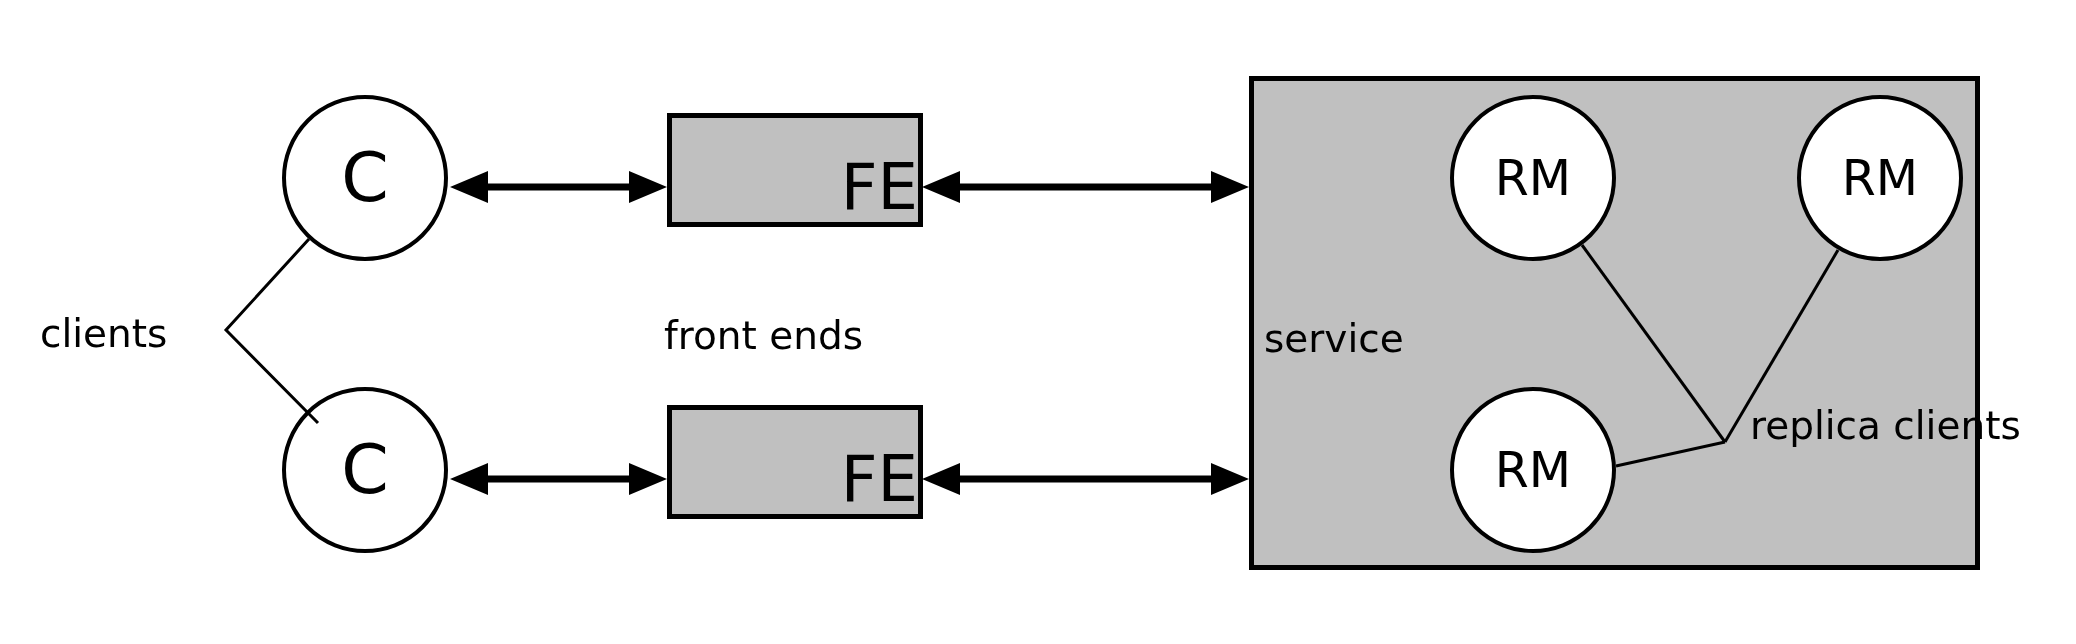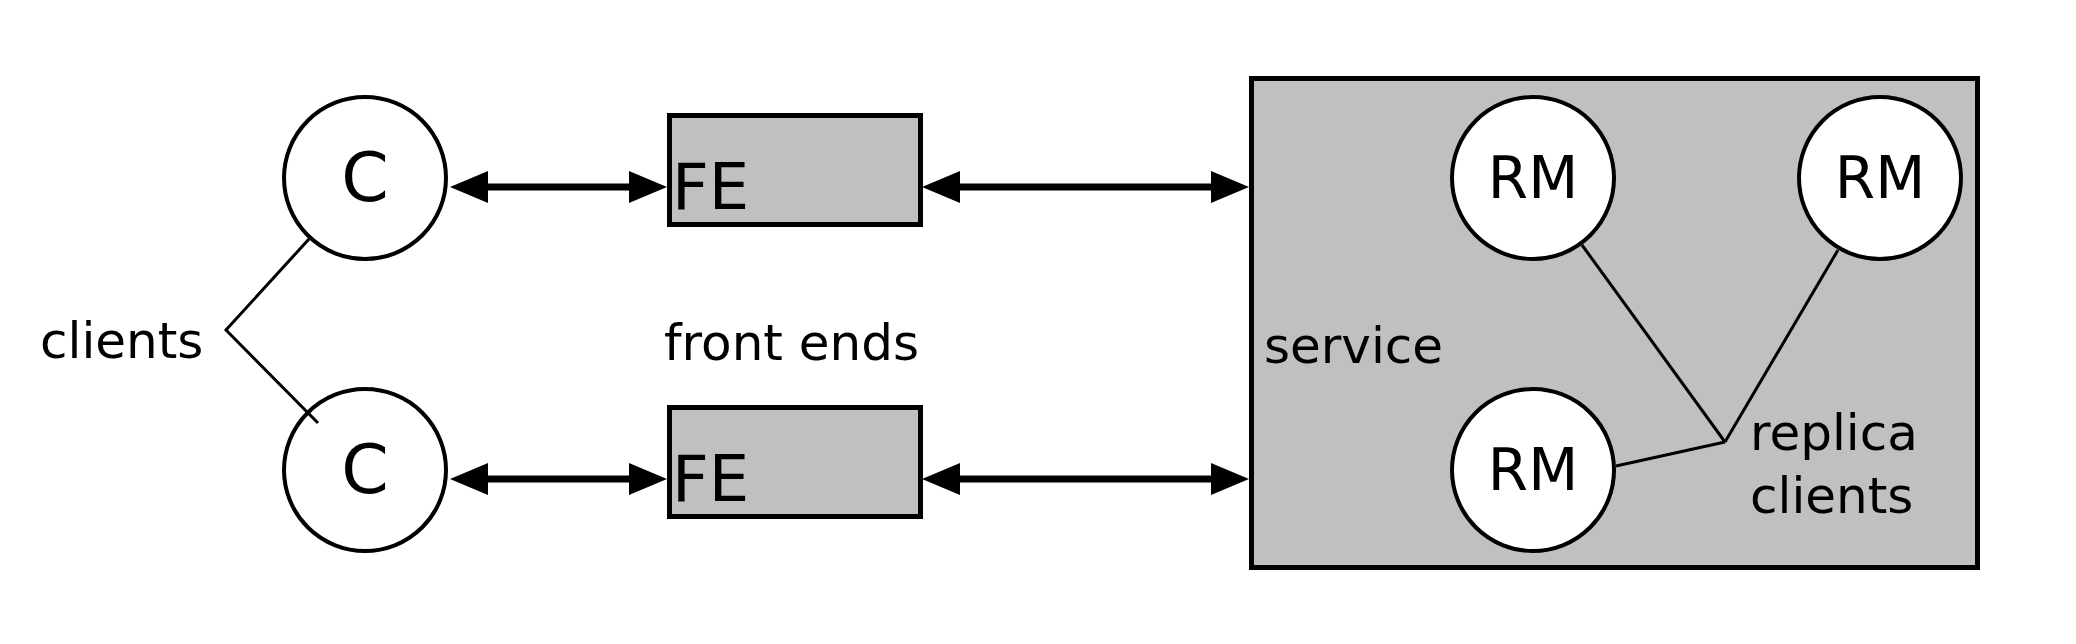--- a/index.html
+++ b/index.html
@@ -21,44 +21,44 @@
   }
   
   .node-circle{
     position:absolute;
     width:166px;height:166px;
     border:4px solid #000;border-radius:50%;
     background:#ffffff;
     box-sizing:border-box;
     display:flex;align-items:center;justify-content:center;
   }
-  .node-circle .node-label{font-size:58px;line-height:1;}
+  .node-circle .node-label{font-size:49px;line-height:1;}
   .client-node .node-label{font-size:68px;}
   .c1{left:282px;top:95px;}
   .c2{left:282px;top:387px;}
   .rm1{left:1450px;top:95px;}
   .rm2{left:1797px;top:95px;}
   .rm3{left:1450px;top:387px;}
   
   .fe-box{
     position:absolute;
     width:256px;height:114px;
     background:#c0c0c0;
     border:5px solid #000;
     box-sizing:border-box;
-    display:flex;align-items:center;justify-content:flex-start;
+    display:flex;align-items:center;justify-content:flex-end;
     padding-top:34px;
   }
   .fe-box .node-label{font-size:64px;line-height:1;}
   .fe1{left:667px;top:113px;}
   .fe2{left:667px;top:405px;}
   
   .diagram-label{
     position:absolute;
-    font-size:50px;line-height:1.2;
+    font-size:39px;line-height:1.2;
     white-space:nowrap;
   }
   .lbl-clients{left:40px;top:311px;}
   .lbl-front-ends{left:664px;top:313px;}
   .lbl-service{left:1264px;top:316px;}
   .lbl-replica{
     left:1750px;top:402px;
     width:300px;
     white-space:normal;
     line-height:1.25;

